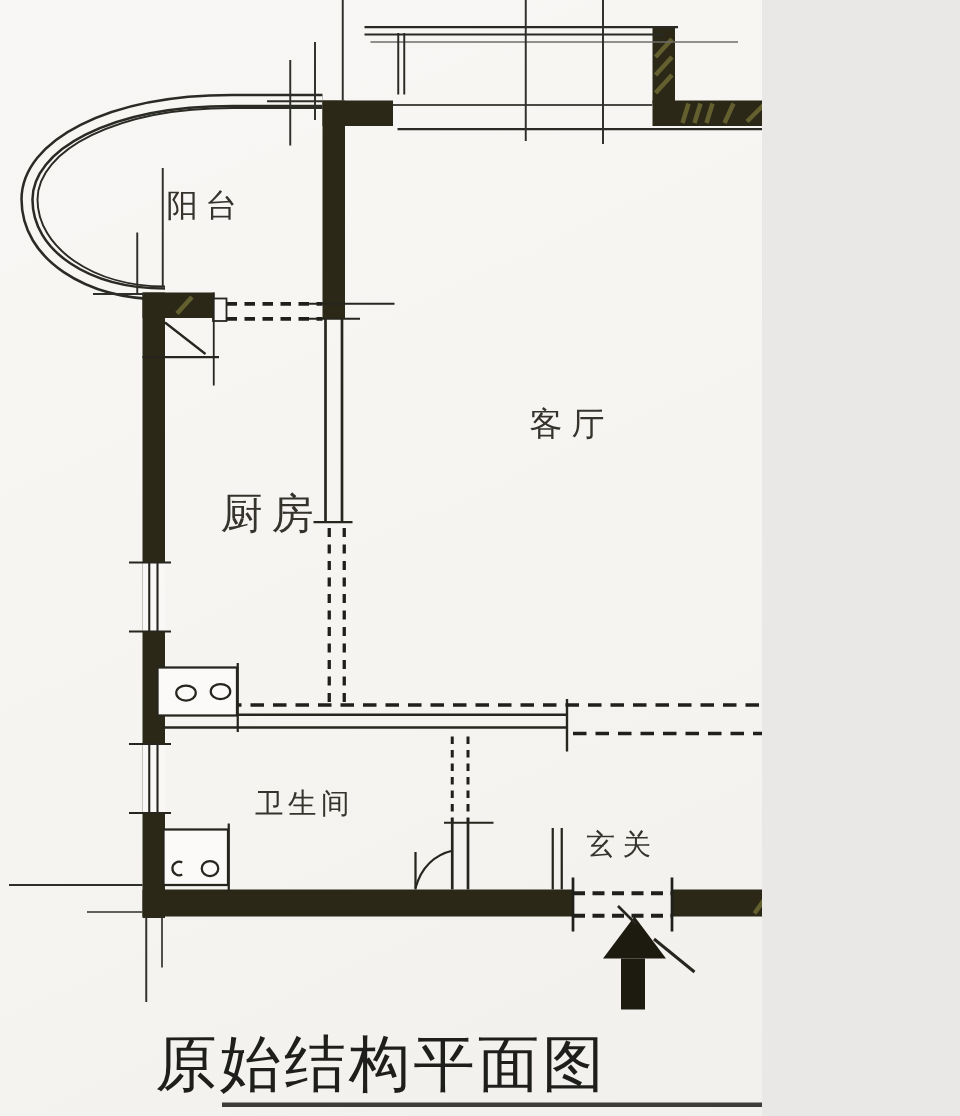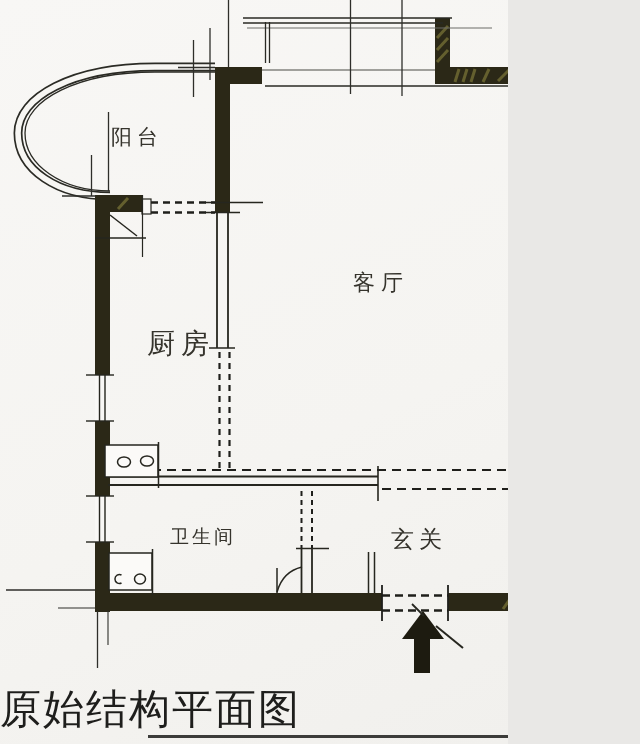--- a/index.html
+++ b/index.html
@@ -16,23 +16,24 @@
     position:absolute;
     color:#35332c;
     white-space:nowrap;
     line-height:1;
     font-family:"Liberation Serif","DejaVu Serif",serif;
   }
   .lbl-balcony {left:111px;top:127px;font-size:21px;letter-spacing:5px;}
   .lbl-kitchen {left:147px;top:330px;font-size:28px;letter-spacing:6px;}
   .lbl-living  {left:353px;top:272px;font-size:22px;letter-spacing:6px;}
   .lbl-bath    {left:170px;top:527px;font-size:19px;letter-spacing:3px;}
-  .lbl-hall    {left:391px;top:528px;font-size:23px;letter-spacing:5px;}
+  .lbl-hall    {left:391px;top:554px;font-size:19px;letter-spacing:5px;}
   .plan-title{
     position:absolute;left:0;right:0;top:682px;
+    text-align:center;
     font-size:41px;color:#1e1e1c;letter-spacing:2px;
     font-family:"Liberation Serif","DejaVu Serif",serif;
   }
   .title-underline{
     position:absolute;left:148px;top:735px;width:364px;height:3px;
     background:#3c3c3a;
   }
 </style>
 </head>
 <body>

